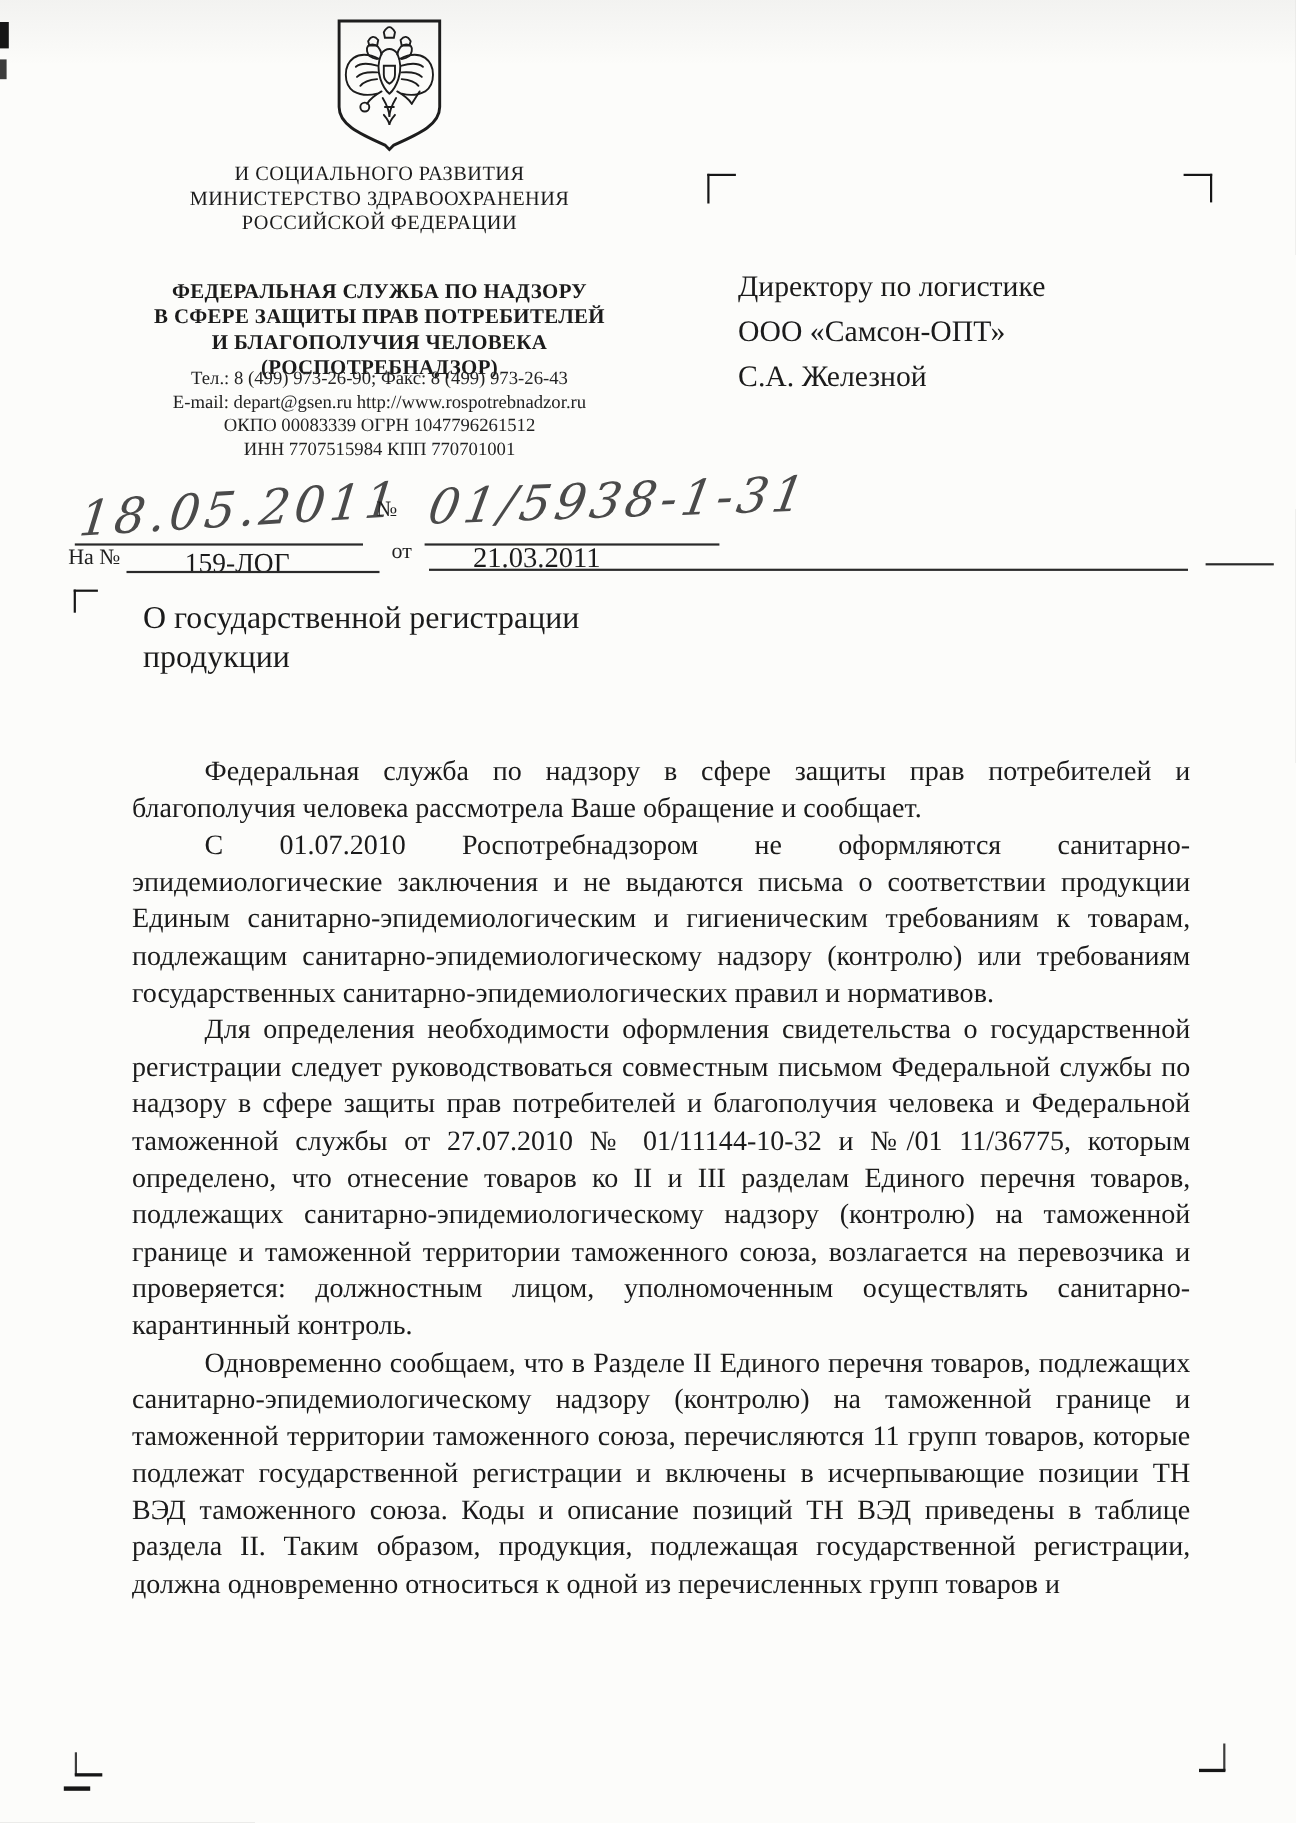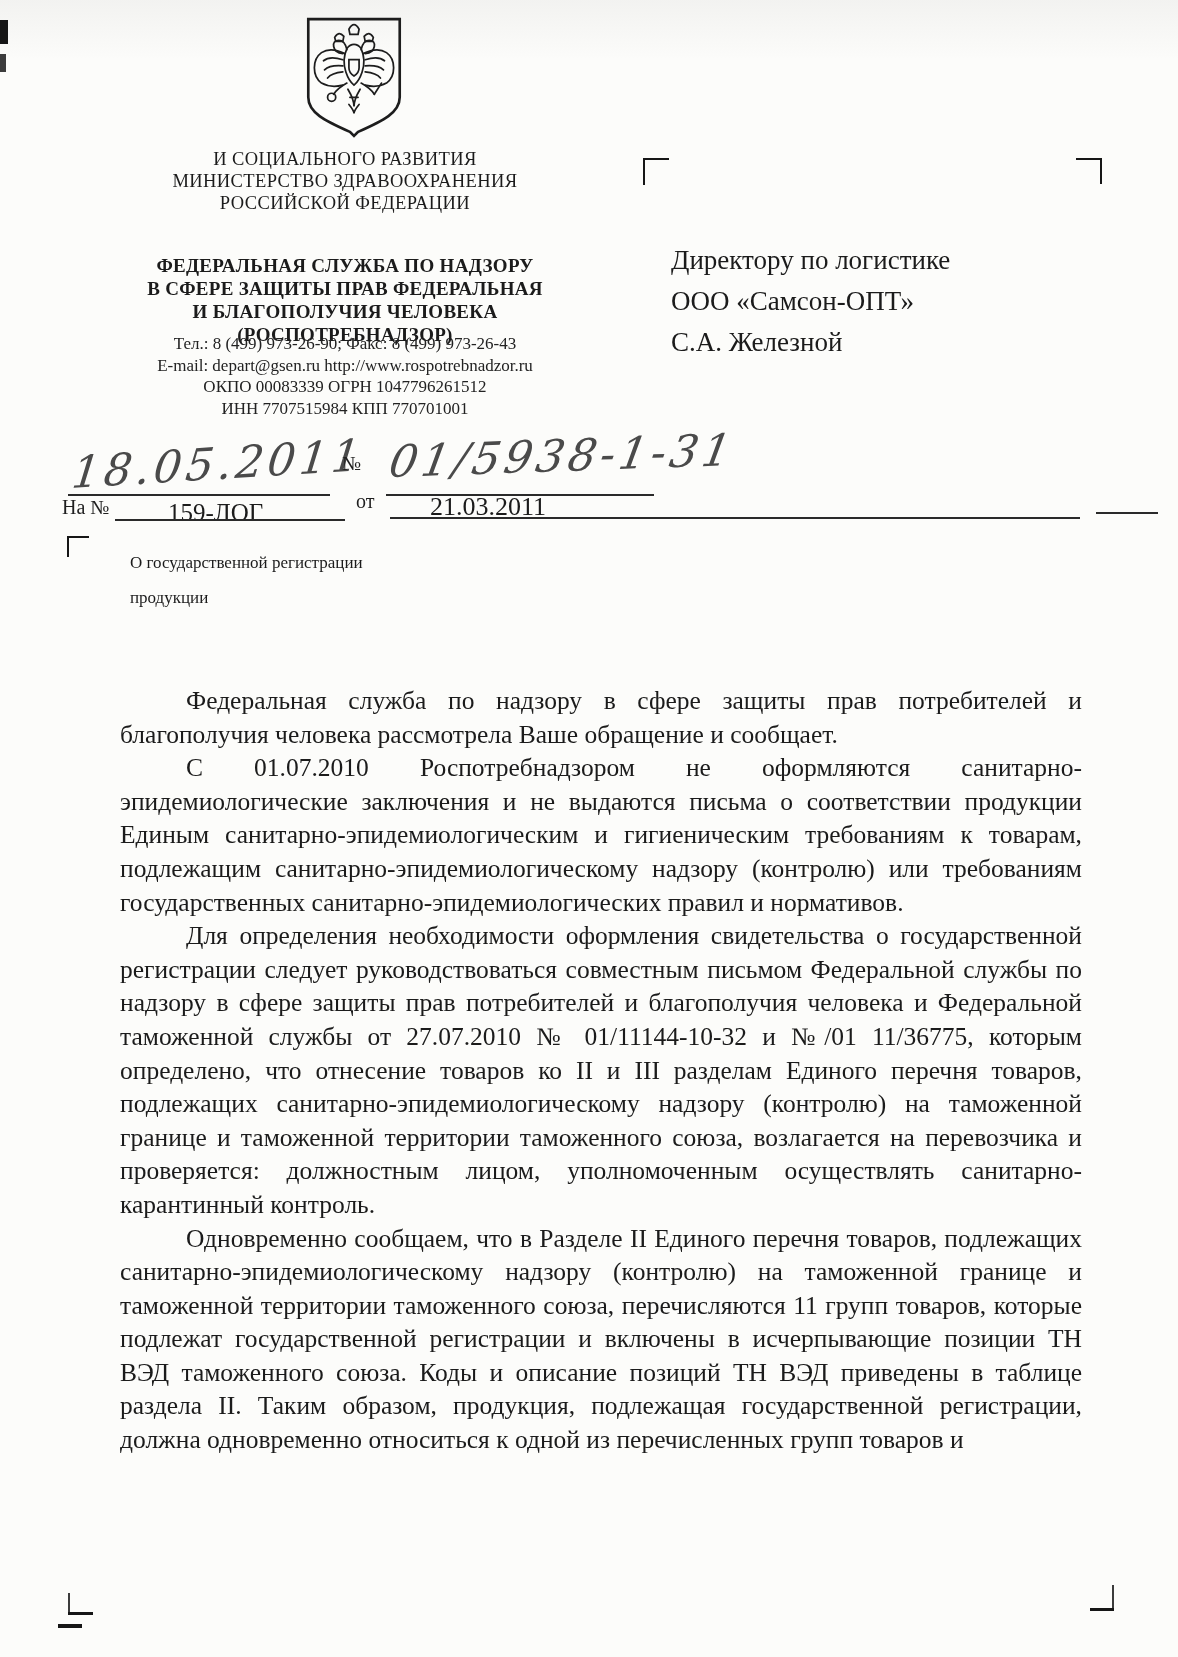--- a/index.html
+++ b/index.html
@@ -39,21 +39,21 @@
   .hand.number{left:390px;top:430px;font-size:44px;transform:rotate(-2deg) skewX(-12deg);}
   .lbl{font-size:20px;color:#1f1f1f;}
   .no-label{left:342px;top:452px;}
   .na-label{left:62px;top:496px;}
   .ot-label{left:356px;top:490px;}
   .typed-in{font-size:25px;white-space:nowrap;text-align:right;}
   .in-number{left:168px;top:499px;}
   .in-date{left:430px;top:492px;font-size:26px;}
 
   
-  .subject{left:130px;top:545px;width:430px;font-size:17px;line-height:35px;}
+  .subject{left:130px;top:545px;width:430px;font-size:29px;line-height:35px;}
 
   
   .body-text{left:120px;top:684px;width:962px;font-size:25.5px;line-height:33.6px;text-align:justify;}
   .body-text p{margin:0;text-indent:66px;}
 
   
   .mark{position:absolute;background:#161616;}
   .soft{background:#3c3c3c;}
 </style>
 </head>
@@ -92,21 +92,21 @@
   </div>
 
   <div class="abs ministry center">
     <div>И СОЦИАЛЬНОГО РАЗВИТИЯ</div>
     <div>МИНИСТЕРСТВО ЗДРАВООХРАНЕНИЯ</div>
     <div>РОССИЙСКОЙ ФЕДЕРАЦИИ</div>
   </div>
 
   <div class="abs service center">
     <div>ФЕДЕРАЛЬНАЯ СЛУЖБА ПО НАДЗОРУ</div>
-    <div>В СФЕРЕ ЗАЩИТЫ ПРАВ ФЕДЕРАЛЬНАЯ</div>
+    <div>В СФЕРЕ ЗАЩИТЫ ПРАВ ПОТРЕБИТЕЛЕЙ</div>
     <div>И БЛАГОПОЛУЧИЯ ЧЕЛОВЕКА</div>
     <div>(РОСПОТРЕБНАДЗОР)</div>
   </div>
 
   <div class="abs addr center">
     <div>Тел.: 8 (499) 973-26-90; Факс: 8 (499) 973-26-43</div>
     <div>E-mail: depart@gsen.ru  http://www.rospotrebnadzor.ru</div>
     <div>ОКПО 00083339  ОГРН 1047796261512</div>
     <div>ИНН 7707515984  КПП 770701001</div>
   </div>

